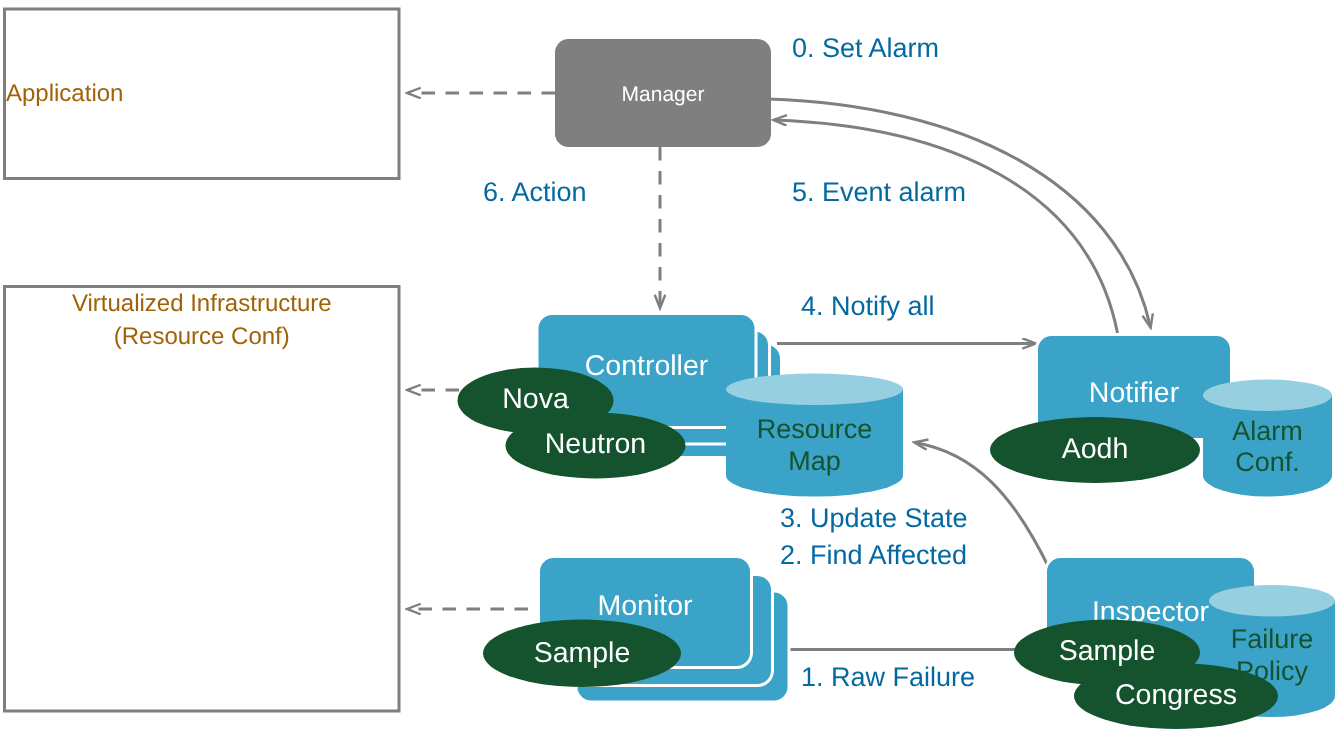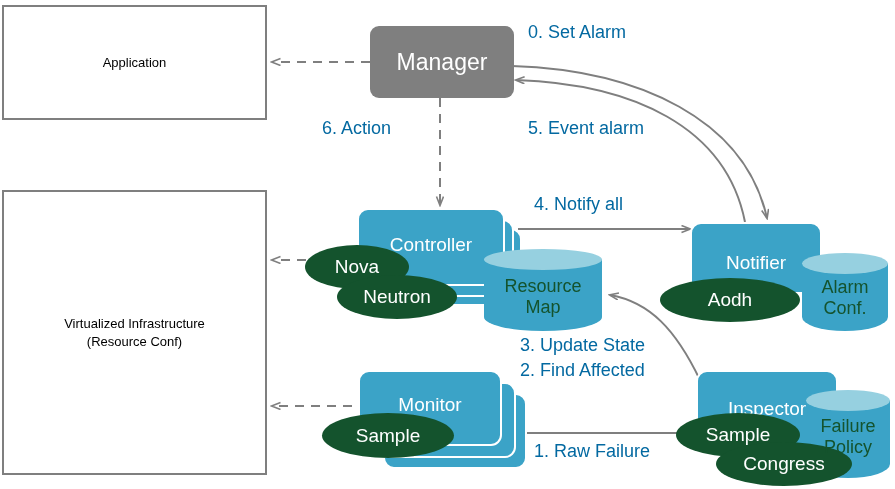--- a/index.html
+++ b/index.html
@@ -16,36 +16,36 @@
   }
 
   
   .plainbox{
     position:absolute;
     box-sizing:border-box;
     border:2px solid #7f7f7f;
     background:#ffffff;
     display:flex;
     align-items:center;
-    justify-content:center;
+    justify-content:flex-start;
     text-align:center;
-    color:#000000;
-    font-size:13px;
+    color:#a16207;
+    font-size:16px;
     line-height:1.35;
   }
   .graybox{
     position:absolute;
     box-sizing:border-box;
     background:#7f7f7f;
     border-radius:9px;
     display:flex;
     align-items:center;
     justify-content:center;
     color:#ffffff;
-    font-size:23px;
+    font-size:14px;
   }
   .bluebox{
     position:absolute;
     box-sizing:border-box;
     background:#3ba3c7;
     border:2px solid #ffffff;
     border-radius:11px;
   }
   .bluebox .blabel{
     position:absolute;

